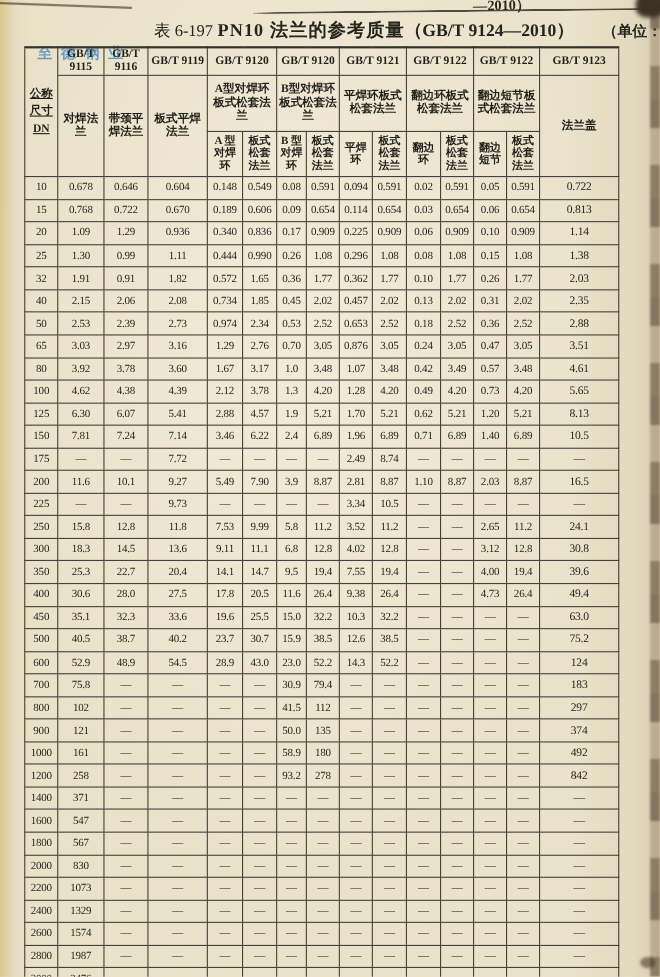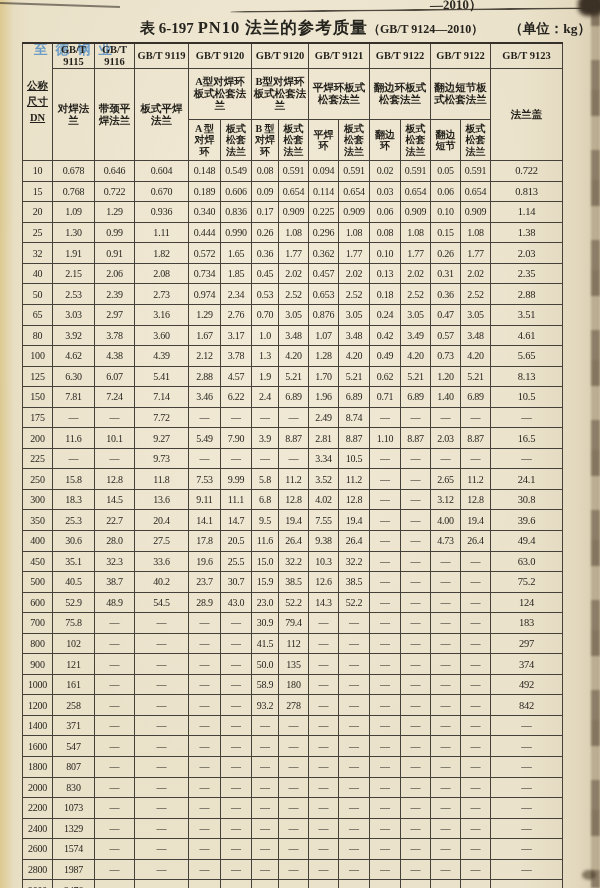--- a/index.html
+++ b/index.html
@@ -21,23 +21,23 @@
   .topline{position:absolute;top:9px;left:230px;width:370px;height:0;border-top:2px solid rgba(40,35,28,.8);border-radius:100%/6px;transform:rotate(-.6deg);}
   .topline2{position:absolute;top:4px;left:0px;width:120px;height:0;border-top:2px solid rgba(40,35,28,.55);transform:rotate(2deg);}
   .top-fragment{position:absolute;top:-4px;left:430px;font-size:13px;font-weight:bold;color:#2c2822;transform:rotate(-1deg);}
 
   .watermark{position:absolute;left:34px;top:20px;line-height:1.35;color:rgba(96,150,198,.92);
     font-family:"DejaVu Sans","Liberation Sans",sans-serif;font-weight:bold;margin-top:20px;}
   .watermark .w1{font-size:13.5px;letter-spacing:8px;}
   .watermark .w2{font-size:13.5px;letter-spacing:2.5px;}
 
   .titlebar{position:absolute;top:17px;left:140px;width:455px;white-space:nowrap;}
-  .titlebar .tno{font-weight:bold;font-size:15px;}
+  .titlebar .tno{font-weight:normal;font-size:15px;}
   .titlebar .tmain{font-weight:bold;font-size:16.5px;letter-spacing:1px;margin-top:30px;}
-  .titlebar .tstd{font-weight:bold;font-size:12px;margin-top:26px;}
+  .titlebar .tstd{font-weight:bold;font-size:16px;margin-top:26px;}
   .titlebar .tunit{font-weight:bold;font-size:13.5px;margin-left:26px;}
 
   table{position:absolute;top:42px;left:22px;border-collapse:collapse;table-layout:fixed;
     border-top:2.5px solid #35312a;border-bottom:2.5px solid #35312a;}
   th,td{border:1px solid #45413a;padding:0;text-align:center;vertical-align:middle;
     font-weight:normal;color:#211f1a;overflow:hidden;}
   thead th{font-weight:bold;line-height:1.15;}
   .hr-std th{height:21px;font-size:10.5px;font-family:"Liberation Serif",serif;}
   .hr-name th{height:50px;font-size:10.5px;padding:0 1px;}
   .hr-sub th{height:40px;font-size:10px;padding:0 1px;}
@@ -610,21 +610,21 @@
         <td class="">—</td>
         <td class="">—</td>
         <td class="">—</td>
         <td class="">—</td>
         <td class="">—</td>
         <td class="">—</td>
         <td class="wide">—</td>
       </tr>
       <tr>
         <td class="dn">1800</td>
-        <td class="">807</td>
+        <td class="">567</td>
         <td class="">—</td>
         <td class="">—</td>
         <td class="">—</td>
         <td class="">—</td>
         <td class="">—</td>
         <td class="">—</td>
         <td class="">—</td>
         <td class="">—</td>
         <td class="">—</td>
         <td class="">—</td>

